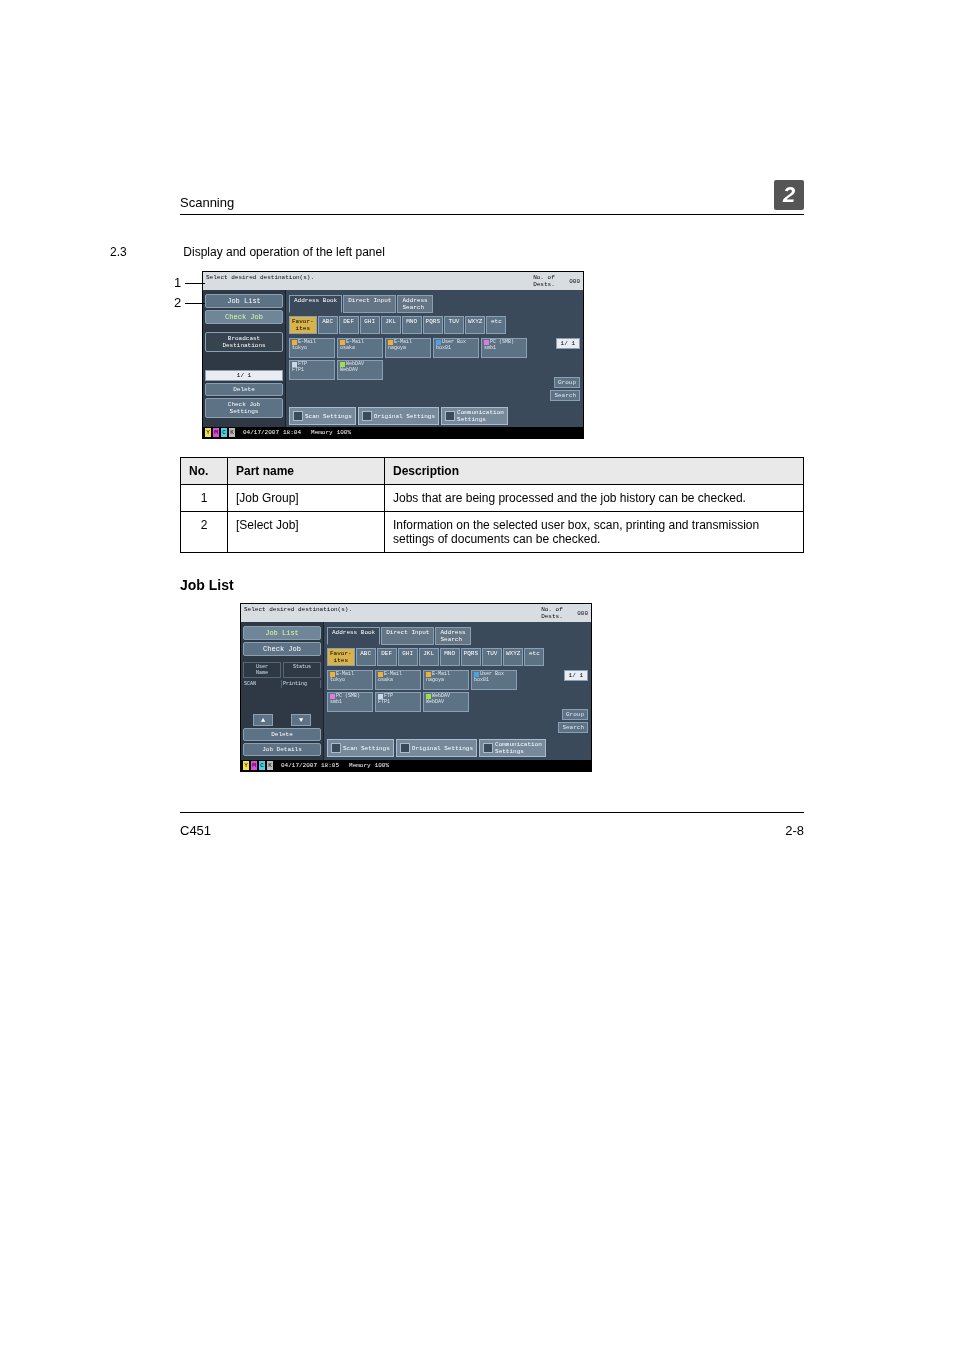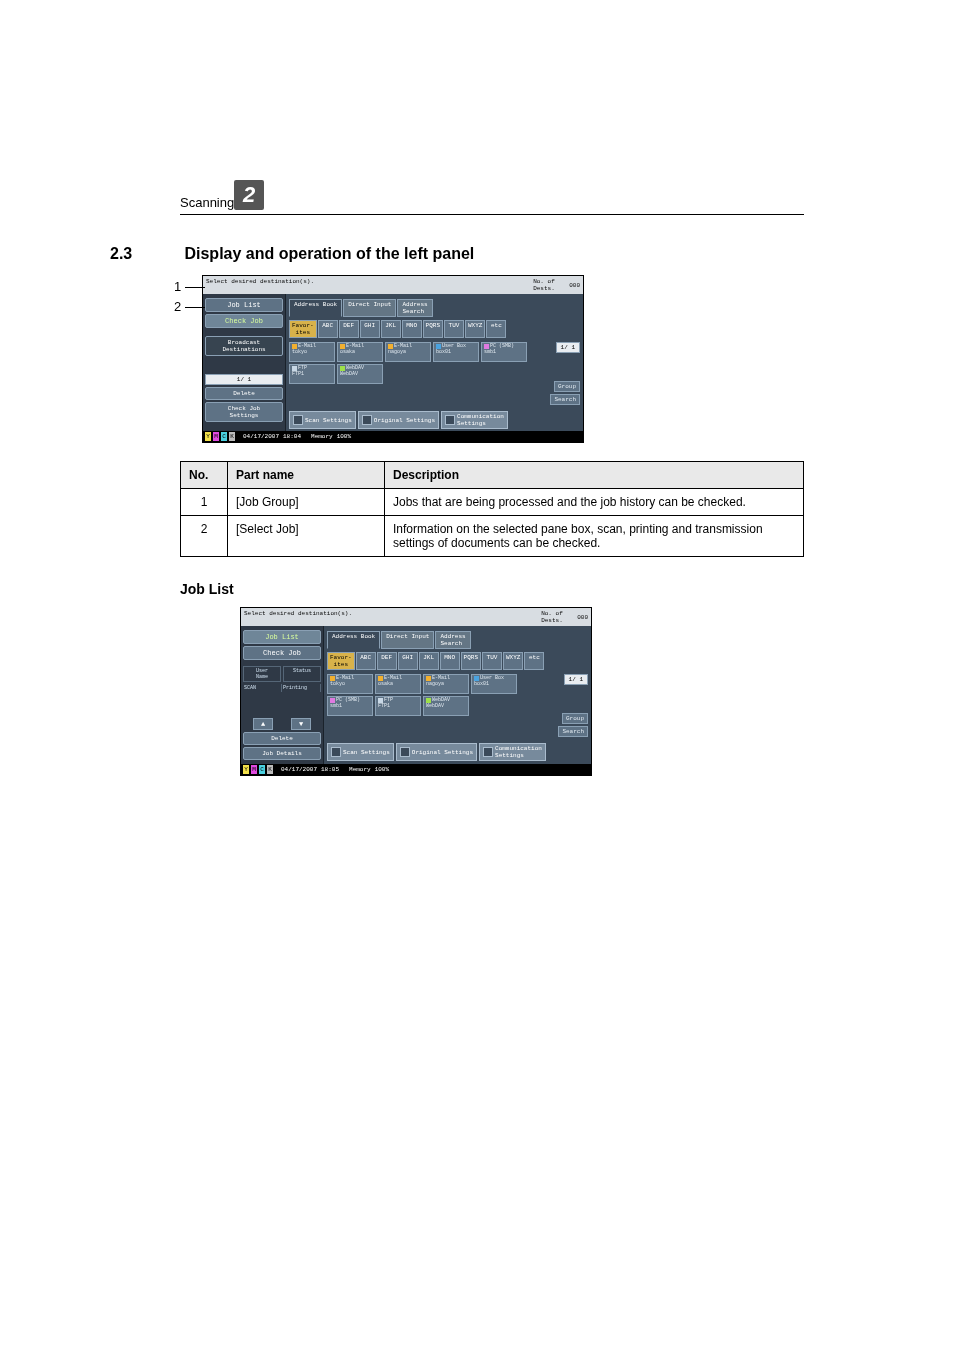--- a/index.html
+++ b/index.html
@@ -7,42 +7,42 @@
     background:#fff;
     font-family:Arial,Helvetica,sans-serif;
     color:#000;
     width:954px;
   }
   .page{
     padding:180px 150px 60px 180px;
   }
   .running-head{
     display:flex;
-    justify-content:flex-start;
+    justify-content:space-between;
     align-items:flex-end;
     border-bottom:1px solid #000;
     padding-bottom:4px;
     margin-bottom:30px;
   }
   .running-head .chap{
     font-size:13px;
   }
   .chap-badge{
     width:30px;height:30px;
     background:#555;
     color:#fff;
     font-weight:bold;
     font-style:italic;
     font-size:22px;
     display:flex;align-items:center;justify-content:center;
     border-radius:2px;
   }
   h2.sec{
-    font-size:16px;
-    font-weight:bold;
+    font-size:12px;
+    font-weight:normal;
     margin:0 0 12px 0;
   }
   .sec-num{display:inline-block;width:70px;margin-left:-70px;}
   p.body{
     font-size:14px;
     line-height:1.45;
     margin:0 0 14px 0;
   }
   .sub-h{font-weight:bold;font-size:14px;margin:24px 0 10px 0;}
   .footer{
@@ -286,21 +286,21 @@
     </thead>
     <tbody>
       <tr>
         <td class="n">1</td>
         <td class="p">[Job Group]</td>
         <td>Jobs that are being processed and the job history can be checked.</td>
       </tr>
       <tr>
         <td class="n">2</td>
         <td class="p">[Select Job]</td>
-        <td>Information on the selected pane box, scan, printing and transmission settings of documents can be checked.</td>
+        <td>Information on the selected user box, scan, printing and transmission settings of documents can be checked.</td>
       </tr>
     </tbody>
   </table>
 
   <div class="sub-h">Job List</div>
 
   <div class="mfp-wrap" style="margin-left:60px;">
     <div class="mfp" style="width:350px;">
       <div class="topline">
         <span>Select desired destination(s).</span>
@@ -387,14 +387,18 @@
           <span class="tK">K</span>
         </div>
         <span>04/17/2007</span>
         <span>18:05</span>
         <span style="margin-left:6px;">Memory</span>
         <span>100%</span>
       </div>
     </div>
   </div>
 
+  <div class="footer">
+    <span>C451</span>
+    <span>2-8</span>
+  </div>
 
 </div>
 
 </body></html>

